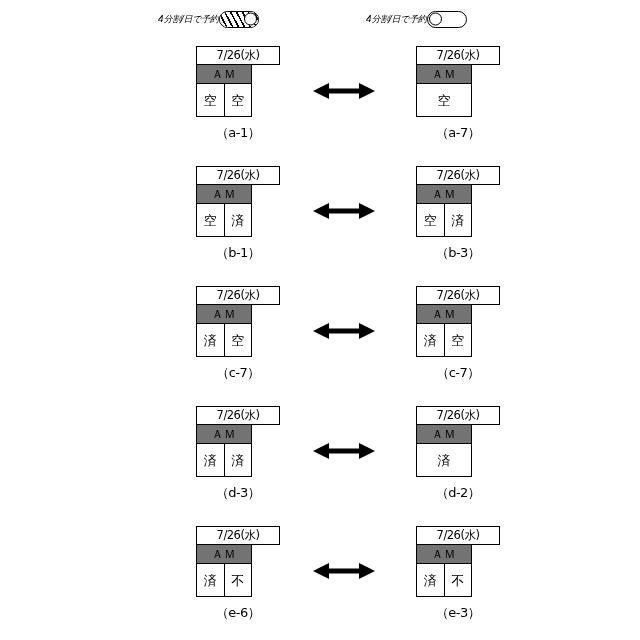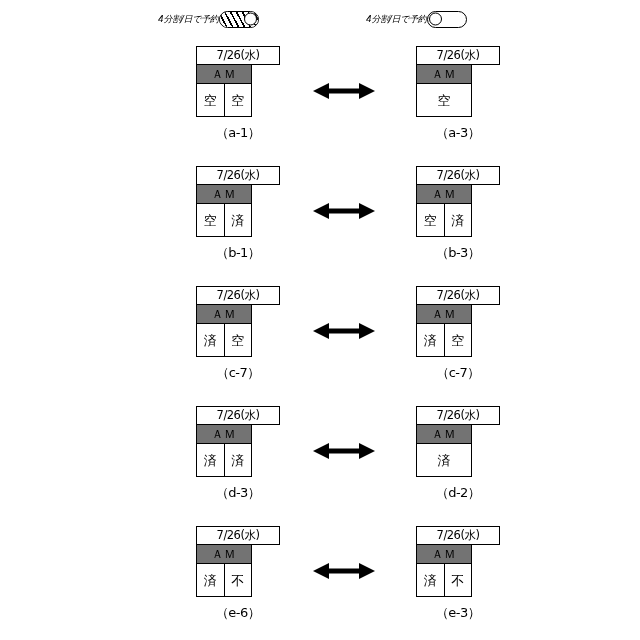--- a/index.html
+++ b/index.html
@@ -204,21 +204,21 @@
         <div class="caption">（a-1）</div>
       </div>
       <div class="cell-group right">
         <div class="cal">
           <div class="cal-header">7/26(水)</div>
           <div class="cal-ampm">ＡＭ</div>
           <div class="cal-slots merged">
             <div class="slot">空</div>
           </div>
         </div>
-        <div class="caption">（a-3）</div>
+        <div class="caption">（a-7）</div>
       </div>
       <div class="arrow">
         <svg width="62" height="18" viewBox="0 0 62 18" xmlns="http://www.w3.org/2000/svg">
           <path d="M0 9 L16 1 L16 6.4 L46 6.4 L46 1 L62 9 L46 17 L46 11.6 L16 11.6 L16 17 Z" fill="#000"></path>
         </svg>
       </div>
     </div>
     <div class="row">
       <div class="cell-group left">
         <div class="cal">

